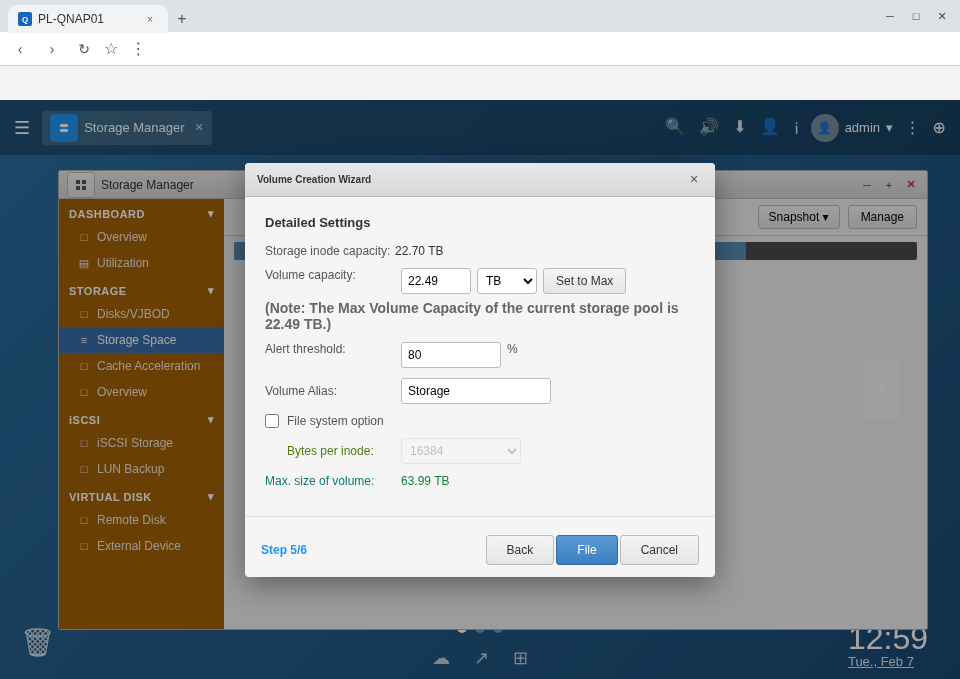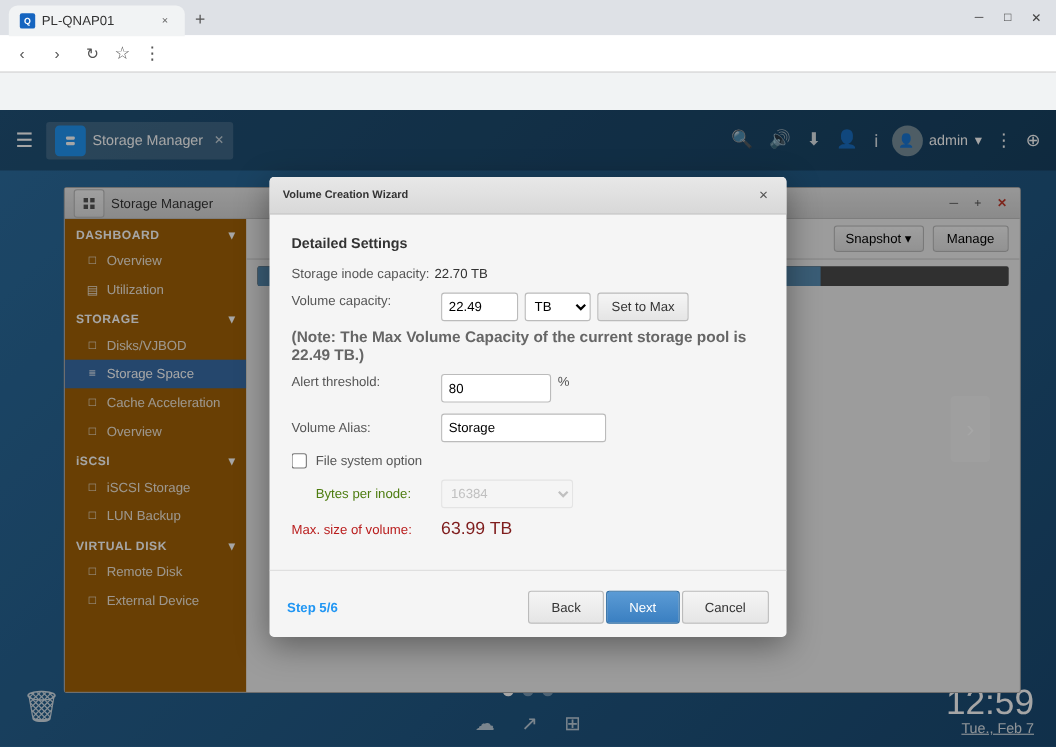--- a/index.html
+++ b/index.html
@@ -613,26 +613,26 @@
     
     .maxsize-row {
       display: flex;
       align-items: center;
       gap: 6px;
       margin-bottom: 14px;
     }
     .maxsize-label {
       width: 130px;
       font-size: 12px;
-      color: #b91c1c;
+      color: #0f766e;
       flex-shrink: 0;
     }
     .maxsize-value {
-      font-size: 16px;
-      color: #7f1d1d;
+      font-size: 12px;
+      color: #15803d;
     }
 
     
     .modal-divider {
       height: 1px;
       background: #ddd;
       margin: 0 0 10px;
     }
 
     
@@ -696,23 +696,22 @@
       display: flex;
       gap: 24px;
       color: rgba(255,255,255,0.7);
       font-size: 18px;
     }
 
     
     .clock-area {
       position: absolute;
       bottom: 10px;
-      right: 20px;
-      color: white;
-      text-align: right;
+      right: 32px;
+      color: white;
       z-index: 5;
     }
     .clock-time {
       font-size: 32px;
       font-weight: 300;
       line-height: 1;
     }
     .clock-date {
       font-size: 13px;
       color: rgba(255,255,255,0.85);
@@ -938,21 +937,21 @@
         <span class="maxsize-label">Max. size of volume:</span>
         <span class="maxsize-value">63.99 TB</span>
       </div>
     </div>
 
     <div class="modal-divider"></div>
 
     <div class="wizard-footer">
       <span class="step-label">Step 5/6</span>
       <button class="footer-btn">Back</button>
-      <button class="footer-btn primary">Next</button>
+      <button class="footer-btn primary">File</button>
       <button class="footer-btn">Cancel</button>
     </div>
   </div>
 </div>
 
 <div class="desktop-bottom">
   <div class="progress-dots">
     <div class="dot active"></div>
     <div class="dot"></div>
     <div class="dot"></div>

